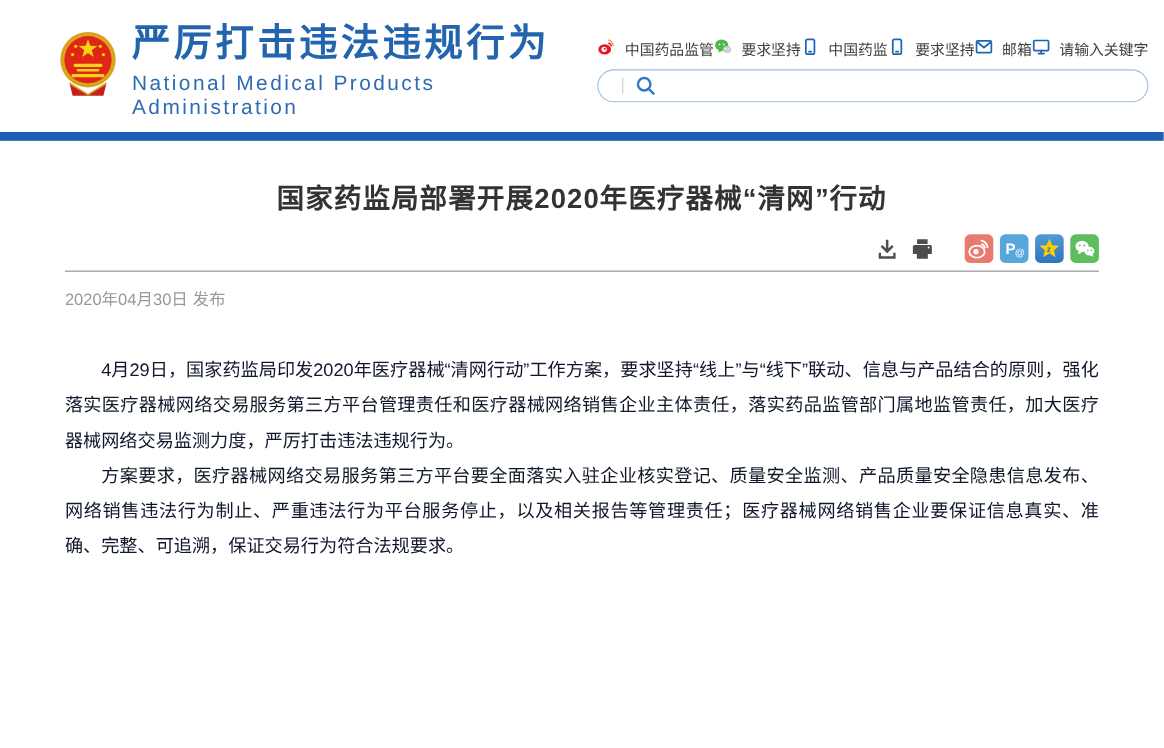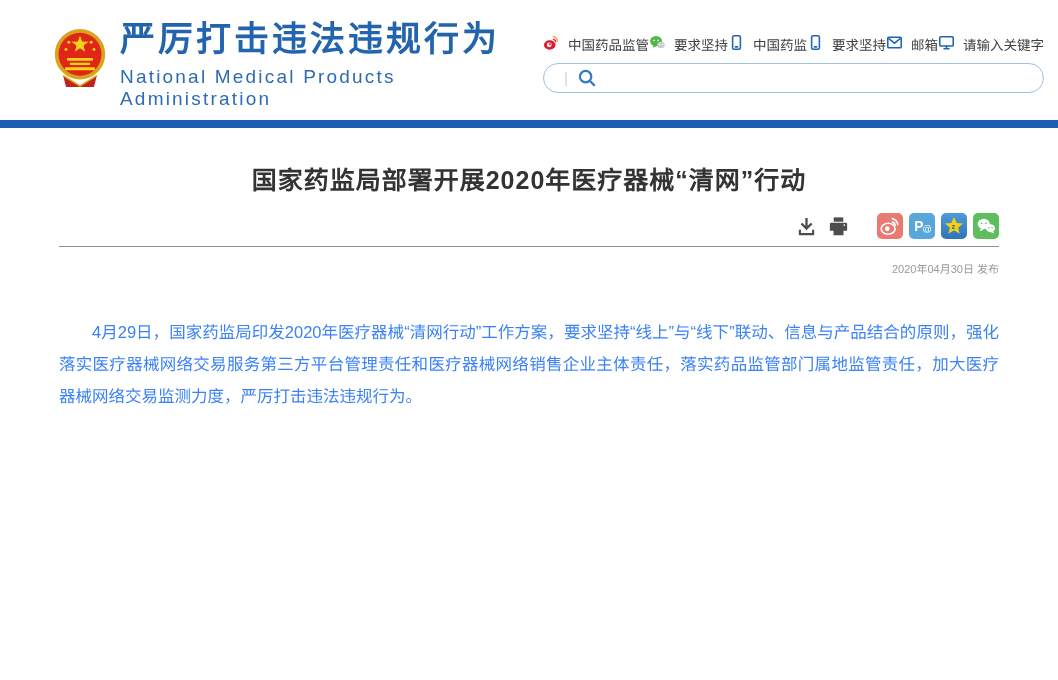--- a/index.html
+++ b/index.html
@@ -41,23 +41,23 @@
   .share-group { display:flex; gap:6px; margin-left:18px; }
   .share-btn { width:26px; height:26px; border-radius:5px; cursor:pointer;
     display:flex; align-items:center; justify-content:center; }
   .share-weibo  { background:#e87a70; }
   .share-pengyou{ background:#58a7dc; }
   .share-qzone  { background:linear-gradient(#4f9bd8,#2f74bd); }
   .share-wechat { background:#5ebd5e; }
   .share-btn svg { width:22px; height:22px; }
 
   .rule { border:none; border-top:1px solid #8f8f8f; margin-top:7px; }
-  .pub-date { text-align:right; color:#999; font-size:11px; margin-top:13px; }
-
-  .body-text { margin-top:40px; font-size:16.5px; color:#3b82f6;
+  .pub-date { color:#999; font-size:15px; margin-top:13px; }
+
+  .body-text { margin-top:40px; font-size:16.5px; color:#0f172a;
     line-height:32px; text-align:justify; }
   .body-text p { text-indent:2em; margin:0; }
 </style>
 </head>
 <body>
 
 <header class="site-header">
   <div class="logo">
     <span>
       <svg width="56" height="62" viewBox="0 0 60 66">
@@ -213,14 +213,15 @@
       </span>
     </span>
   </div>
 
   <hr class="rule">
 
   <div class="pub-date">2020年04月30日 发布</div>
 
   <div class="body-text">
     <p>4月29日，国家药监局印发2020年医疗器械“清网行动”工作方案，要求坚持“线上”与“线下”联动、信息与产品结合的原则，强化落实医疗器械网络交易服务第三方平台管理责任和医疗器械网络销售企业主体责任，落实药品监管部门属地监管责任，加大医疗器械网络交易监测力度，严厉打击违法违规行为。</p>
+    <p>方案要求，医疗器械网络交易服务第三方平台要全面落实入驻企业核实登记、质量安全监测、产品质量安全隐患信息发布、网络销售违法行为制止、严重违法行为平台服务停止，以及相关报告等管理责任；医疗器械网络销售企业要保证信息真实、准确、完整、可追溯，保证交易行为符合法规要求。</p>
   </div>
 </main>
 
 </body></html>

